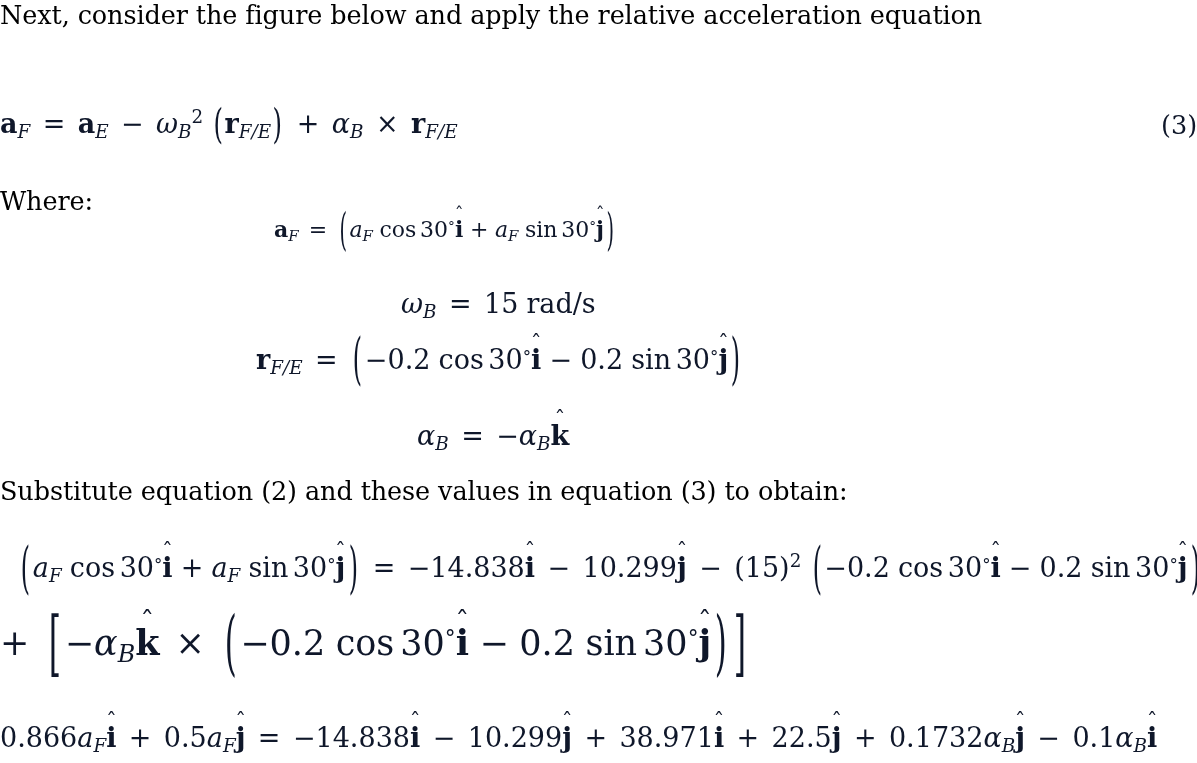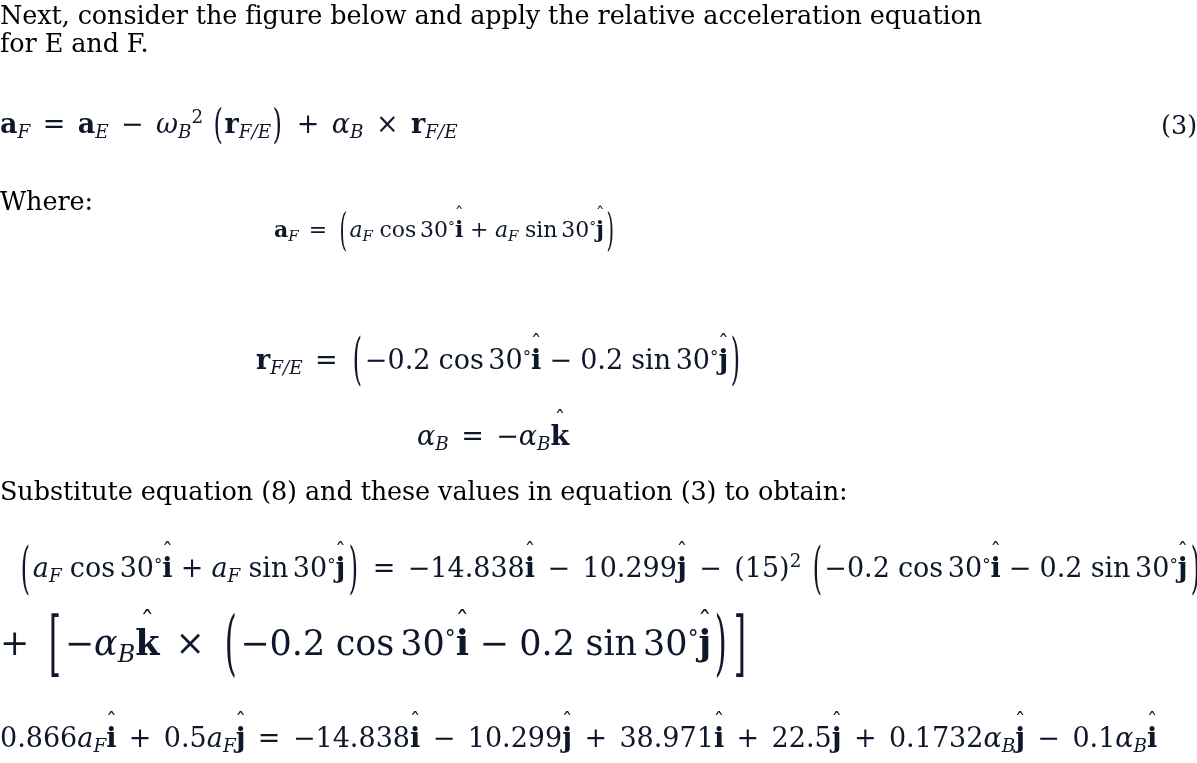--- a/index.html
+++ b/index.html
@@ -129,44 +129,46 @@
 
   #eq-final     { left: 0px;   top: 722px;  font-size: 27px; }
 </style>
 </head>
 <body>
 
 <div class="page">
 
   <div class="prose" id="para-intro-l1">Next, consider the figure below and apply the relative acceleration equation</div>
 
-  <div class="prose" id="para-intro-l2">for E and F.</div>
 
   <div class="mathline" id="eq3">
     <span class="vec">a</span><span class="sub">F</span><span class="wide"></span><span class="rm">=</span><span class="wide"></span><span class="vec">a</span><span class="sub">E</span><span class="wide"></span><span class="rm">−</span><span class="wide"></span><span class="v">ω</span><span class="sub">B</span><span class="sup">2</span><span class="med"></span><span class="midparen">(</span><span class="vec">r</span><span class="sub">F/E</span><span class="midparen">)</span><span class="wide"></span><span class="rm">+</span><span class="wide"></span><span class="v">α</span><span class="sub">B</span><span class="wide"></span><span class="rm">×</span><span class="wide"></span><span class="vec">r</span><span class="sub">F/E</span>
   </div>
 
   <div class="mathline" id="eq3-number">(3)</div>
 
   <div class="prose" id="where-label">Where:</div>
 
   <div class="mathline" id="eq-af">
     <span class="vec">a</span><span class="sub">F</span><span class="wide"></span><span class="rm">=</span><span class="wide"></span><span class="bigparen">(</span><span class="v">a</span><span class="sub">F</span><span class="med"></span><span class="rm">cos</span><span class="thin"></span><span class="rm">30</span><span class="deg">°</span><span class="hat"><span class="hatmark">ˆ</span><span>i</span></span><span class="med"></span><span class="rm">+</span><span class="med"></span><span class="v">a</span><span class="sub">F</span><span class="med"></span><span class="rm">sin</span><span class="thin"></span><span class="rm">30</span><span class="deg">°</span><span class="hat"><span class="hatmark">ˆ</span><span>j</span></span><span class="bigparen">)</span>
   </div>
 
+  <div class="mathline" id="eq-omega">
+    <span class="v">ω</span><span class="sub">B</span><span class="wide"></span><span class="rm">=</span><span class="wide"></span><span class="rm">15</span><span class="med"></span><span class="rm">rad/s</span>
+  </div>
 
   <div class="mathline" id="eq-rfe">
     <span class="vec">r</span><span class="sub">F/E</span><span class="wide"></span><span class="rm">=</span><span class="wide"></span><span class="bigparen">(</span><span class="rm">−</span><span class="rm">0.2</span><span class="med"></span><span class="rm">cos</span><span class="thin"></span><span class="rm">30</span><span class="deg">°</span><span class="hat"><span class="hatmark">ˆ</span><span>i</span></span><span class="med"></span><span class="rm">−</span><span class="med"></span><span class="rm">0.2</span><span class="med"></span><span class="rm">sin</span><span class="thin"></span><span class="rm">30</span><span class="deg">°</span><span class="hat"><span class="hatmark">ˆ</span><span>j</span></span><span class="bigparen">)</span>
   </div>
 
   <div class="mathline" id="eq-alpha">
     <span class="v">α</span><span class="sub">B</span><span class="wide"></span><span class="rm">=</span><span class="wide"></span><span class="rm">−</span><span class="v">α</span><span class="sub">B</span><span class="hat"><span class="hatmark">ˆ</span><span>k</span></span>
   </div>
 
-  <div class="prose" id="para-sub">Substitute equation (8) and these values in equation (3) to obtain:</div>
+  <div class="prose" id="para-sub">Substitute equation (2) and these values in equation (3) to obtain:</div>
 
   <div class="mathline" id="eq-big-l1">
     <span class="bigparen">(</span><span class="v">a</span><span class="sub">F</span><span class="med"></span><span class="rm">cos</span><span class="thin"></span><span class="rm">30</span><span class="deg">°</span><span class="hat"><span class="hatmark">ˆ</span><span>i</span></span><span class="med"></span><span class="rm">+</span><span class="med"></span><span class="v">a</span><span class="sub">F</span><span class="med"></span><span class="rm">sin</span><span class="thin"></span><span class="rm">30</span><span class="deg">°</span><span class="hat"><span class="hatmark">ˆ</span><span>j</span></span><span class="bigparen">)</span><span class="wide"></span><span class="rm">=</span><span class="wide"></span><span class="rm">−</span><span class="rm">14.838</span><span class="hat"><span class="hatmark">ˆ</span><span>i</span></span><span class="wide"></span><span class="rm">−</span><span class="wide"></span><span class="rm">10.299</span><span class="hat"><span class="hatmark">ˆ</span><span>j</span></span><span class="wide"></span><span class="rm">−</span><span class="wide"></span><span class="rm">(</span><span class="rm">15</span><span class="rm">)</span><span class="sup">2</span><span class="med"></span><span class="bigparen">(</span><span class="rm">−</span><span class="rm">0.2</span><span class="med"></span><span class="rm">cos</span><span class="thin"></span><span class="rm">30</span><span class="deg">°</span><span class="hat"><span class="hatmark">ˆ</span><span>i</span></span><span class="med"></span><span class="rm">−</span><span class="med"></span><span class="rm">0.2</span><span class="med"></span><span class="rm">sin</span><span class="thin"></span><span class="rm">30</span><span class="deg">°</span><span class="hat"><span class="hatmark">ˆ</span><span>j</span></span><span class="bigparen">)</span>
   </div>
 
   <div class="mathline" id="eq-big-l2">
     <span class="rm">+</span><span class="wide"></span><span class="bigbracket">[</span><span class="rm">−</span><span class="v">α</span><span class="sub">B</span><span class="hat"><span class="hatmark">ˆ</span><span>k</span></span><span class="wide"></span><span class="rm">×</span><span class="wide"></span><span class="bigparen">(</span><span class="rm">−</span><span class="rm">0.2</span><span class="med"></span><span class="rm">cos</span><span class="thin"></span><span class="rm">30</span><span class="deg">°</span><span class="hat"><span class="hatmark">ˆ</span><span>i</span></span><span class="med"></span><span class="rm">−</span><span class="med"></span><span class="rm">0.2</span><span class="med"></span><span class="rm">sin</span><span class="thin"></span><span class="rm">30</span><span class="deg">°</span><span class="hat"><span class="hatmark">ˆ</span><span>j</span></span><span class="bigparen">)</span><span class="bigbracket">]</span>
   </div>
 
   <div class="mathline" id="eq-final">

